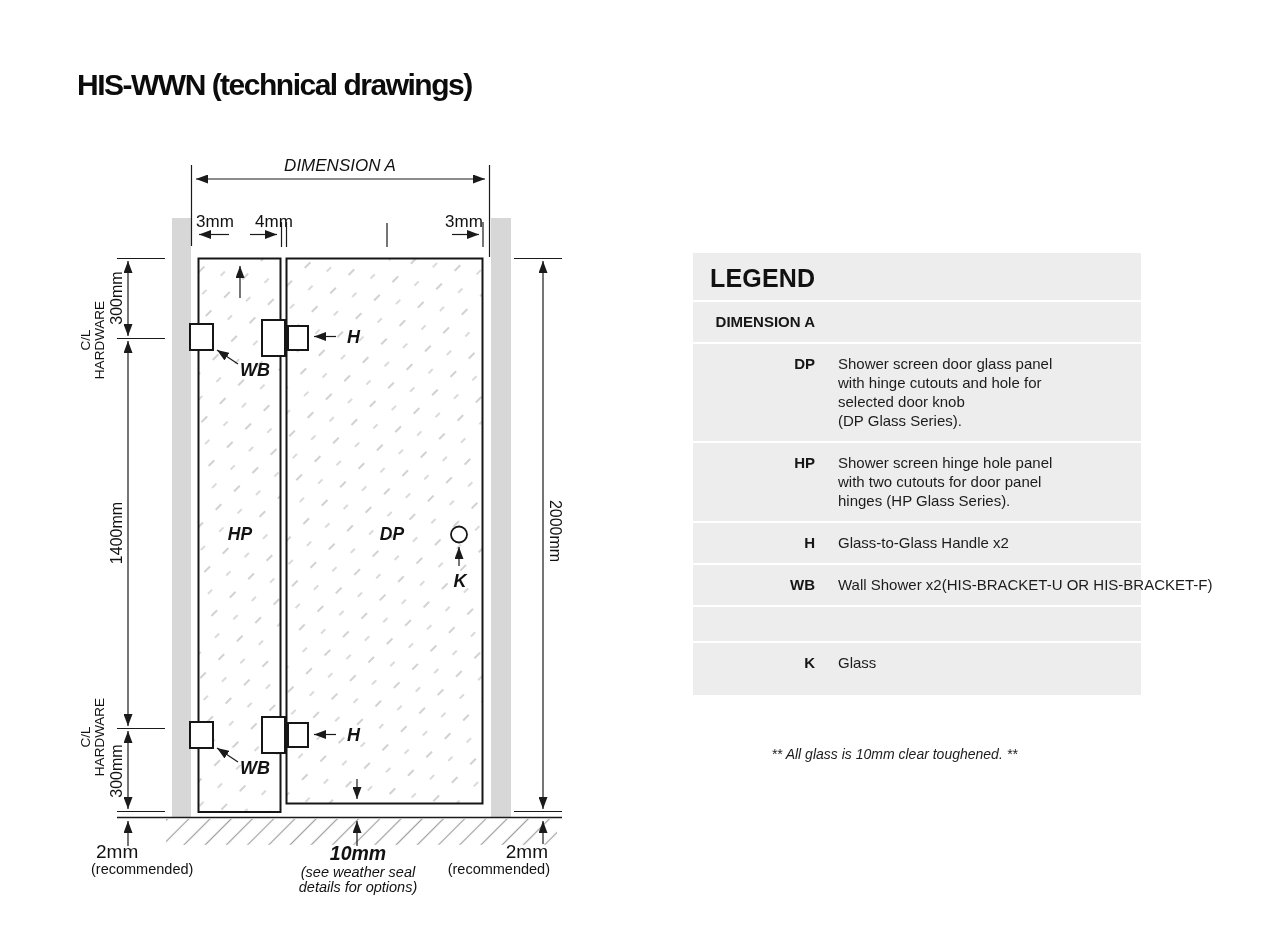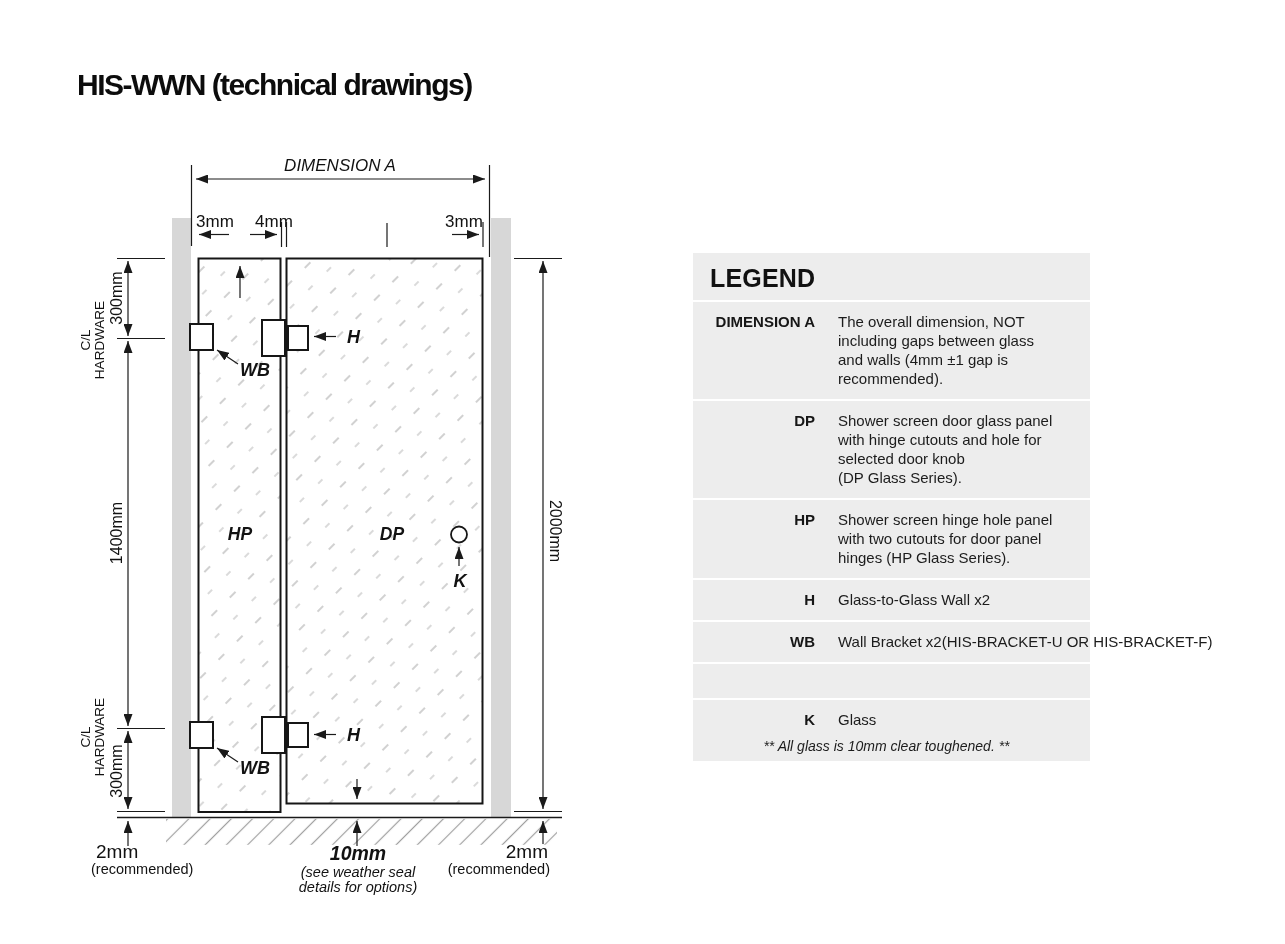--- a/index.html
+++ b/index.html
@@ -9,29 +9,29 @@
               letter-spacing:-1.5px;color:#0c0c0c;white-space:nowrap;}
   svg text{font-family:"Liberation Sans",sans-serif;fill:#121212;}
   .ln{stroke:#1a1a1a;stroke-width:1.3;fill:none;}
   .lnthin{stroke:#1a1a1a;stroke-width:1.2;fill:none;}
   .glass{fill:url(#glassHatch);stroke:#161616;stroke-width:2;}
   .hw{fill:#fff;stroke:#161616;stroke-width:2;}
   .wall{fill:#d7d7d7;}
   .t-it{font-style:italic;}
   .t-bi{font-style:italic;font-weight:700;}
   
-  .legend{position:absolute;left:693px;top:253px;width:397px;background:#ededed;padding-bottom:21px;}
+  .legend{position:absolute;left:693px;top:253px;width:448px;background:#ededed;padding-bottom:12px;}
   .legend h2{margin:0;padding:11px 0 7px 17px;font-size:25px;font-weight:700;letter-spacing:.2px;color:#111;}
   .lrow{display:grid;grid-template-columns:122px 1fr;column-gap:23px;border-top:2px solid #fff;
         padding:10px 0 11px;}
   .lrow .term{text-align:right;font-weight:700;font-size:15px;line-height:19px;color:#161616;}
   .lrow .desc{font-size:15px;line-height:19px;color:#1c1c1c;white-space:pre-line;}
   .lrow .desc.nowrap{white-space:nowrap;overflow:visible;}
   .lrow.empty{height:34px;padding:0;}
-  .footnote{position:absolute;left:693px;top:738px;width:387px;margin:0;text-align:center;
+  .footnote{position:absolute;left:693px;top:738px;width:387px;margin:8px;text-align:center;
             font-size:14px;font-style:italic;color:#1c1c1c;}
 </style>
 </head>
 <body>
 
 <div class="stage">
 
   <h1 class="page-title">HIS-WWN (technical drawings)</h1>
 
   <svg style="position:absolute;left:0;top:0;" width="660" height="944" viewBox="0 0 660 944">
@@ -151,45 +151,41 @@
       <line class="lnthin" x1="543" y1="844" x2="543" y2="821" marker-end="url(#arr)"></line>
       <text x="548" y="858" font-size="19" text-anchor="end">2mm</text>
       <text x="550" y="873.5" font-size="14.5" text-anchor="end">(recommended)</text>
     </g>
   </svg>
 
   <section class="legend">
     <h2>LEGEND</h2>
     <div class="lrow">
       <div class="term">DIMENSION A</div>
-      <div class="desc">The overall dimension, NOT
-including gaps between glass
-and walls (4mm ±1 gap is
-recommended).</div>
     </div>
     <div class="lrow">
       <div class="term">DP</div>
       <div class="desc">Shower screen door glass panel
 with hinge cutouts and hole for
 selected door knob
 (DP Glass Series).</div>
     </div>
     <div class="lrow">
       <div class="term">HP</div>
       <div class="desc">Shower screen hinge hole panel
 with two cutouts for door panel
 hinges (HP Glass Series).</div>
     </div>
     <div class="lrow">
       <div class="term">H</div>
-      <div class="desc">Glass-to-Glass Wall x2</div>
+      <div class="desc">Glass-to-Glass Handle x2</div>
     </div>
     <div class="lrow">
       <div class="term">WB</div>
-      <div class="desc nowrap">Wall Bracket x2(HIS-BRACKET-U OR HIS-BRACKET-F)</div>
+      <div class="desc nowrap">Wall Shower x2(HIS-BRACKET-U OR HIS-BRACKET-F)</div>
     </div>
     <div class="lrow empty">
       <div class="term"></div>
       <div class="desc"></div>
     </div>
     <div class="lrow">
       <div class="term">K</div>
       <div class="desc">Glass</div>
     </div>
   </section>

